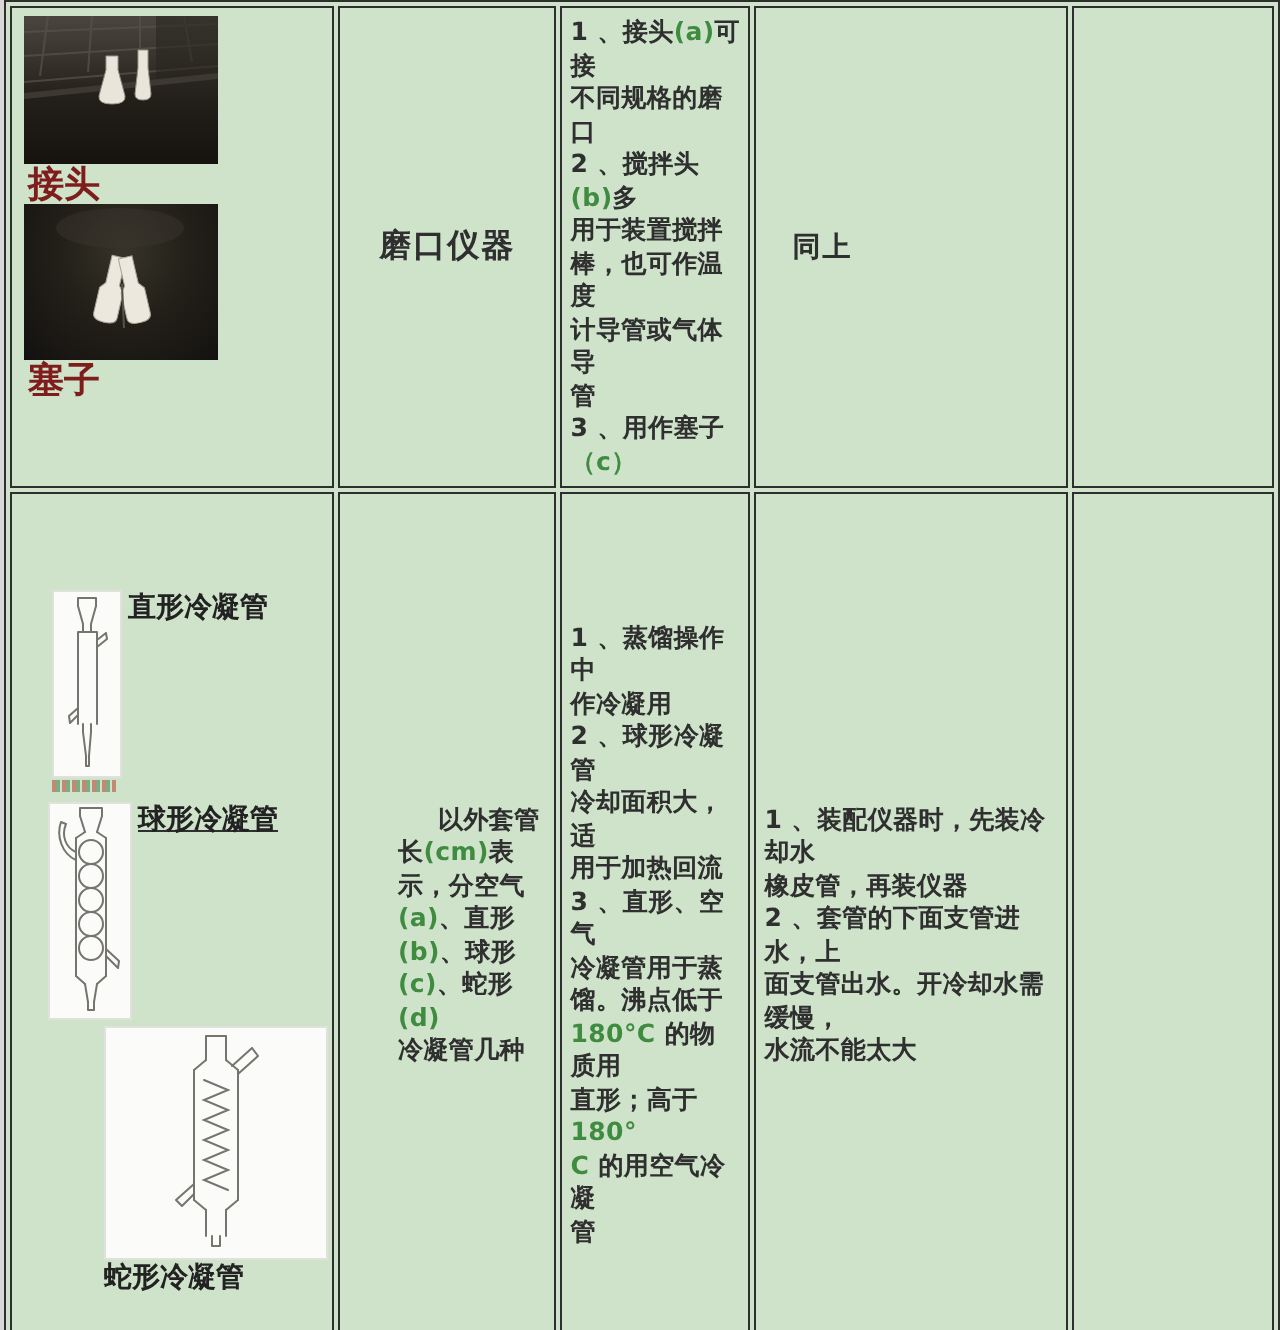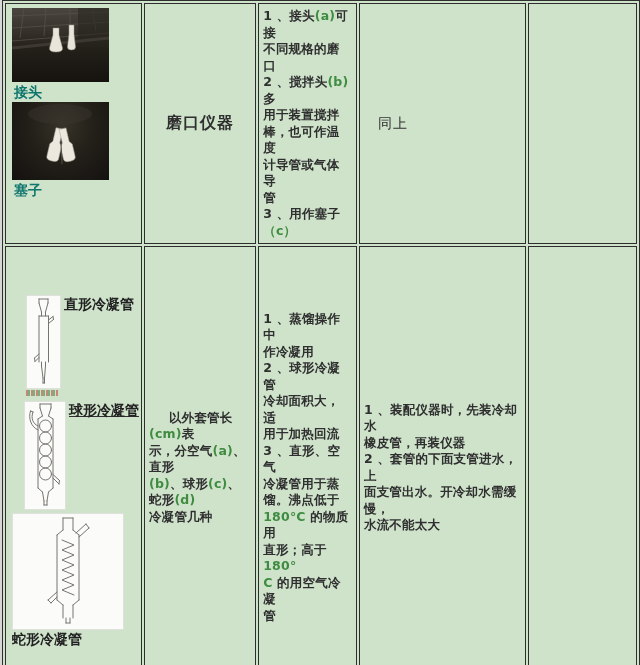--- a/index.html
+++ b/index.html
@@ -37,58 +37,58 @@
   tr.r1{height:198px;} tr.r2{height:443px;}
   td.img-cell{vertical-align:top;padding:4px 2px 2px 6px;}
   .rich{
     white-space:pre-line;
     font-size:12.5px;
     line-height:1.32;
     font-weight:700;
     letter-spacing:0.2px;
   }
   .rich .accent{color:var(--accent);}
-  .indent{text-indent:1.6em;}
+  .indent{text-indent:1.6em;margin-left:25px;}
   .category{
     text-align:center;
     font-size:16px;font-weight:700;letter-spacing:1px;
   }
   .note-plain{
-    font-size:14px;font-weight:400;letter-spacing:1px;
+    font-size:14px;font-weight:700;letter-spacing:1px;
     padding-left:14px;
   }
   .photo-block{margin:0;}
   .photo{
     width:97px;height:74px;
     background:linear-gradient(180deg,#4a463f 0%,#38342d 28%,#23201a 55%,#16130f 100%);
     position:relative;
   }
   .photo.photo2{
     height:78px;
     background:radial-gradient(ellipse at 52% 30%,#363329 0%,#232019 45%,#131110 100%);
   }
   .photo svg{position:absolute;left:0;top:0;}
   .photo-label{
-    font-size:14px;font-weight:700;color:#0f766e;
+    font-size:18px;font-weight:700;color:#7f1d1d;
     padding:2px 0 1px 2px;line-height:17px;
   }
   .figs{padding-top:44px;}
   .fig-row{display:flex;align-items:flex-start;gap:3px;}
   .fig-row.f1{margin-left:14px;}
   .fig-row.f2{margin-left:12px;margin-top:5px;text-decoration:underline;}
   .fig-col{display:flex;flex-direction:column;}
   .fig-box{background:#fbfbf9;border:0.5px solid #e0e0dc;}
   .fig-box.b1{width:33px;height:92px;}
   .fig-box.b2{width:40px;height:107px;}
   .fig-box.b3{width:110px;height:115px;}
   .fig-label{
     font-size:14px;font-weight:700;color:#222;white-space:nowrap;
     line-height:18px;
   }
-  .fig3-block{margin-top:3px;}
+  .fig3-block{margin-top:3px;margin-left:40px;}
   .watermark{
     width:32px;height:6px;margin-top:1px;
     background:repeating-linear-gradient(90deg,#c06a55 0 2px,#5f9a6a 2px 4px,transparent 4px 5px);
     opacity:.75;
   }
   .cond{stroke:#76746e;stroke-width:1;fill:none;stroke-linecap:round;}
 </style>
 </head>
 <body>
 

